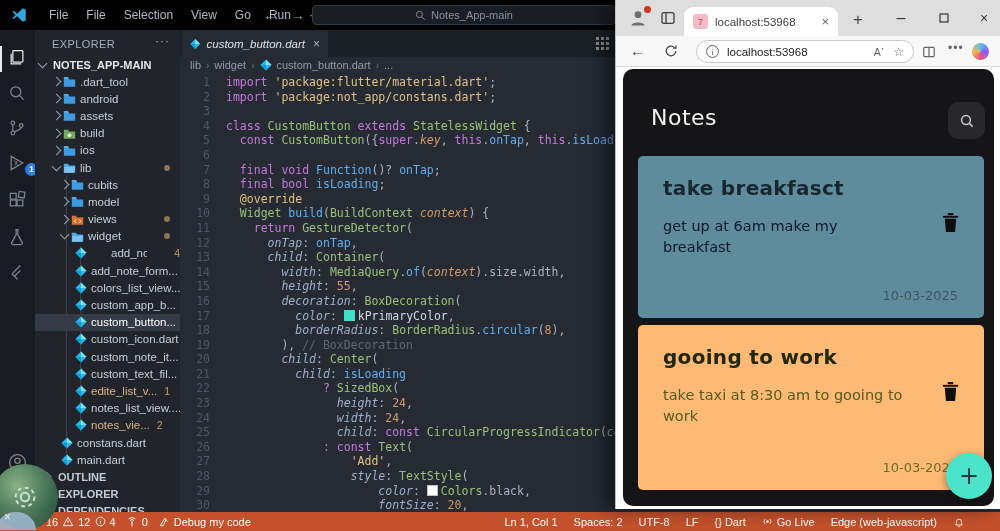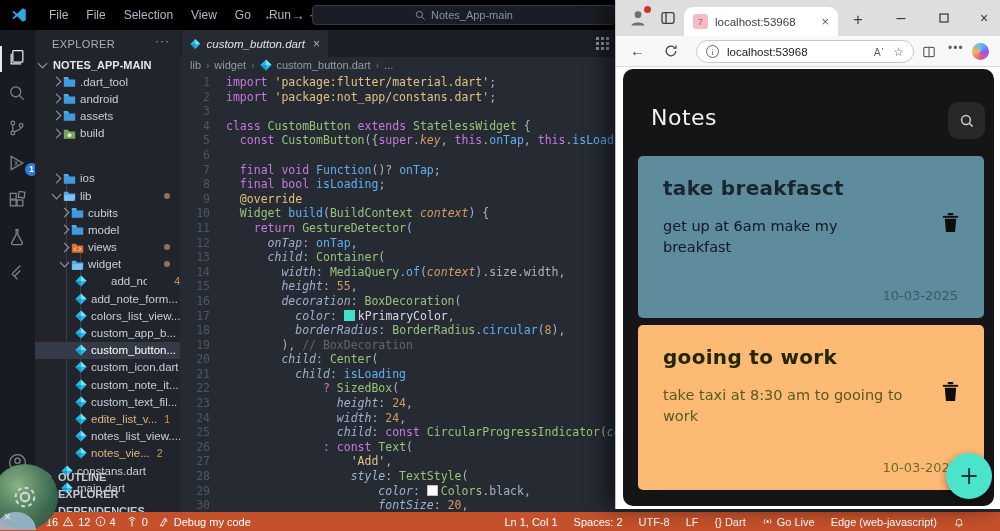--- a/index.html
+++ b/index.html
@@ -254,21 +254,21 @@
         <div class="trow" style="padding-left: 18px;">
           <span class="chev r"></span>
           <span>
             <svg width="13" height="11" viewBox="0 0 16 13">
               <path d="M1 2 h5 l1.6 2 H15 v9 H1 Z" fill="#74A85C"></path>
               <circle cx="8" cy="8.5" r="2.4" fill="#DDEAD5"></circle>
             </svg>
           </span>
           <span class="lab">build</span>
         </div>
-        <div class="trow" style="padding-left: 18px; margin-top: 28px;">
+        <div class="trow" style="padding-left: 18px;">
           <span class="chev r"></span>
           <span>
             <svg width="13" height="11" viewBox="0 0 16 13">
               <path d="M1 2 h5 l1.6 2 H15 v9 H1 Z" fill="#3F9BE0"></path>
               <path d="M1 1 h5 l1.6 2 H1Z" fill="#57ACE8"></path>
             </svg>
           </span>
           <span class="lab">ios</span>
         </div>
         <div class="trow" style="padding-left: 18px;">

